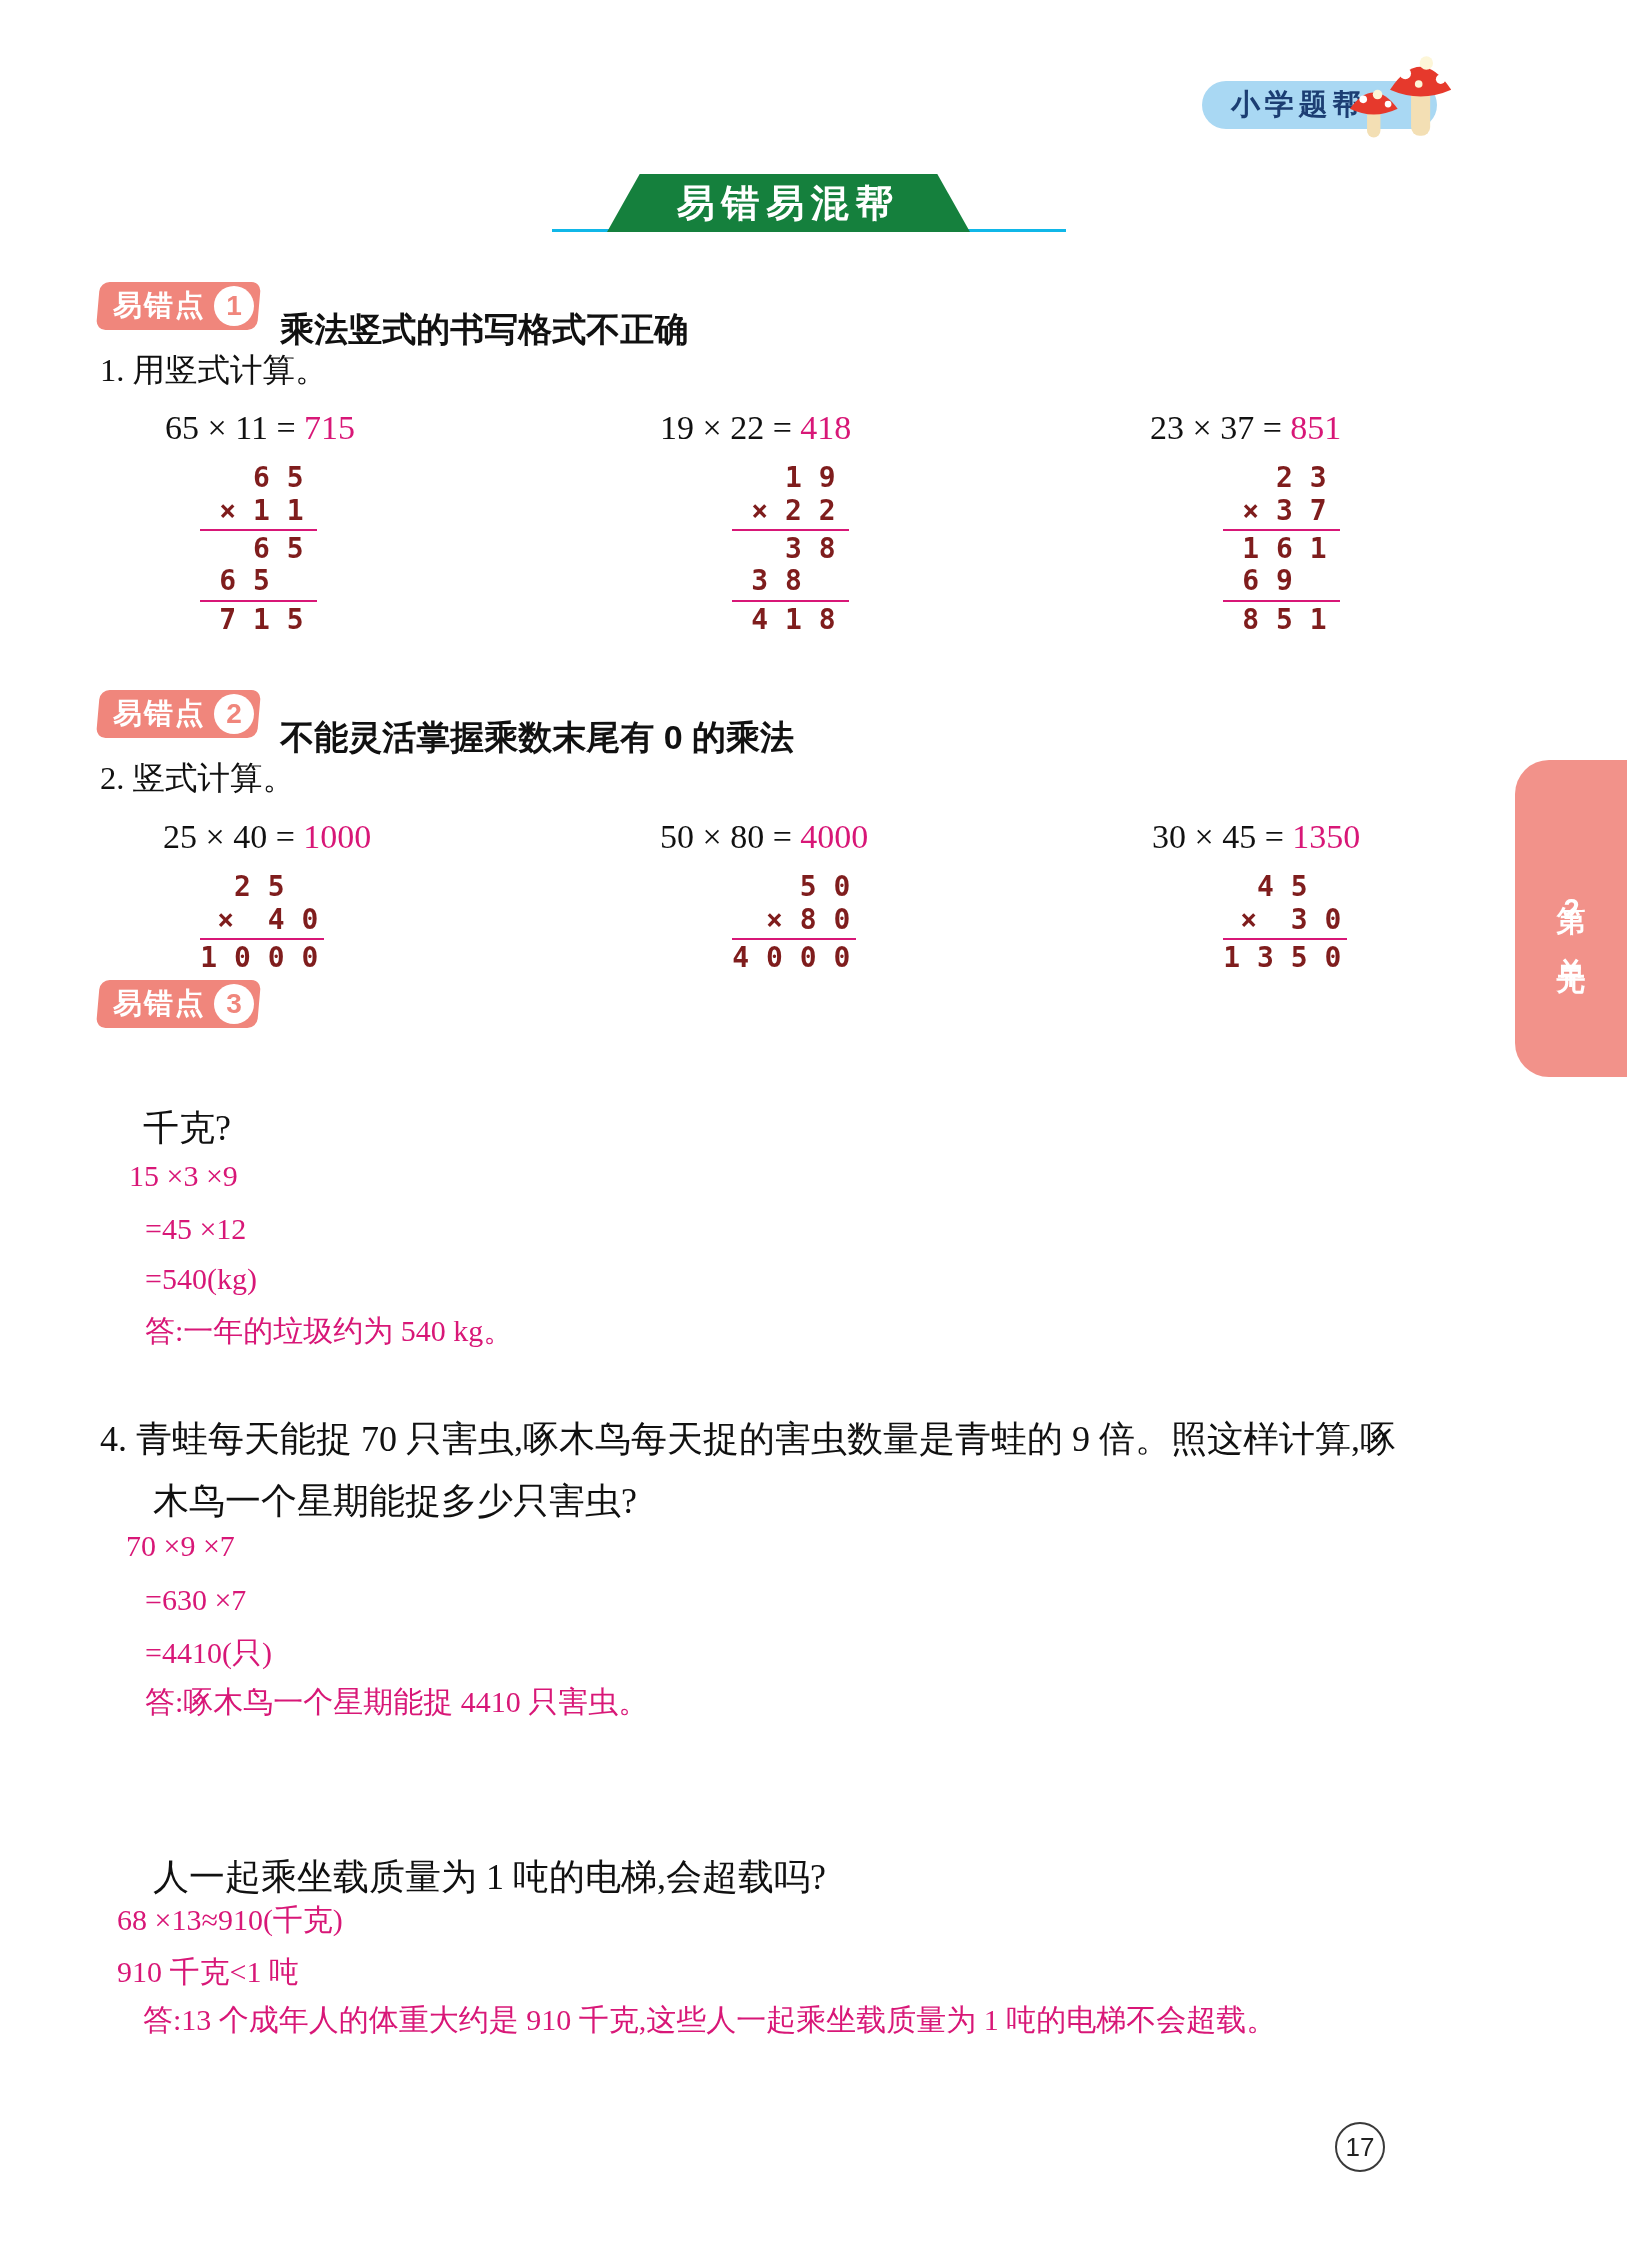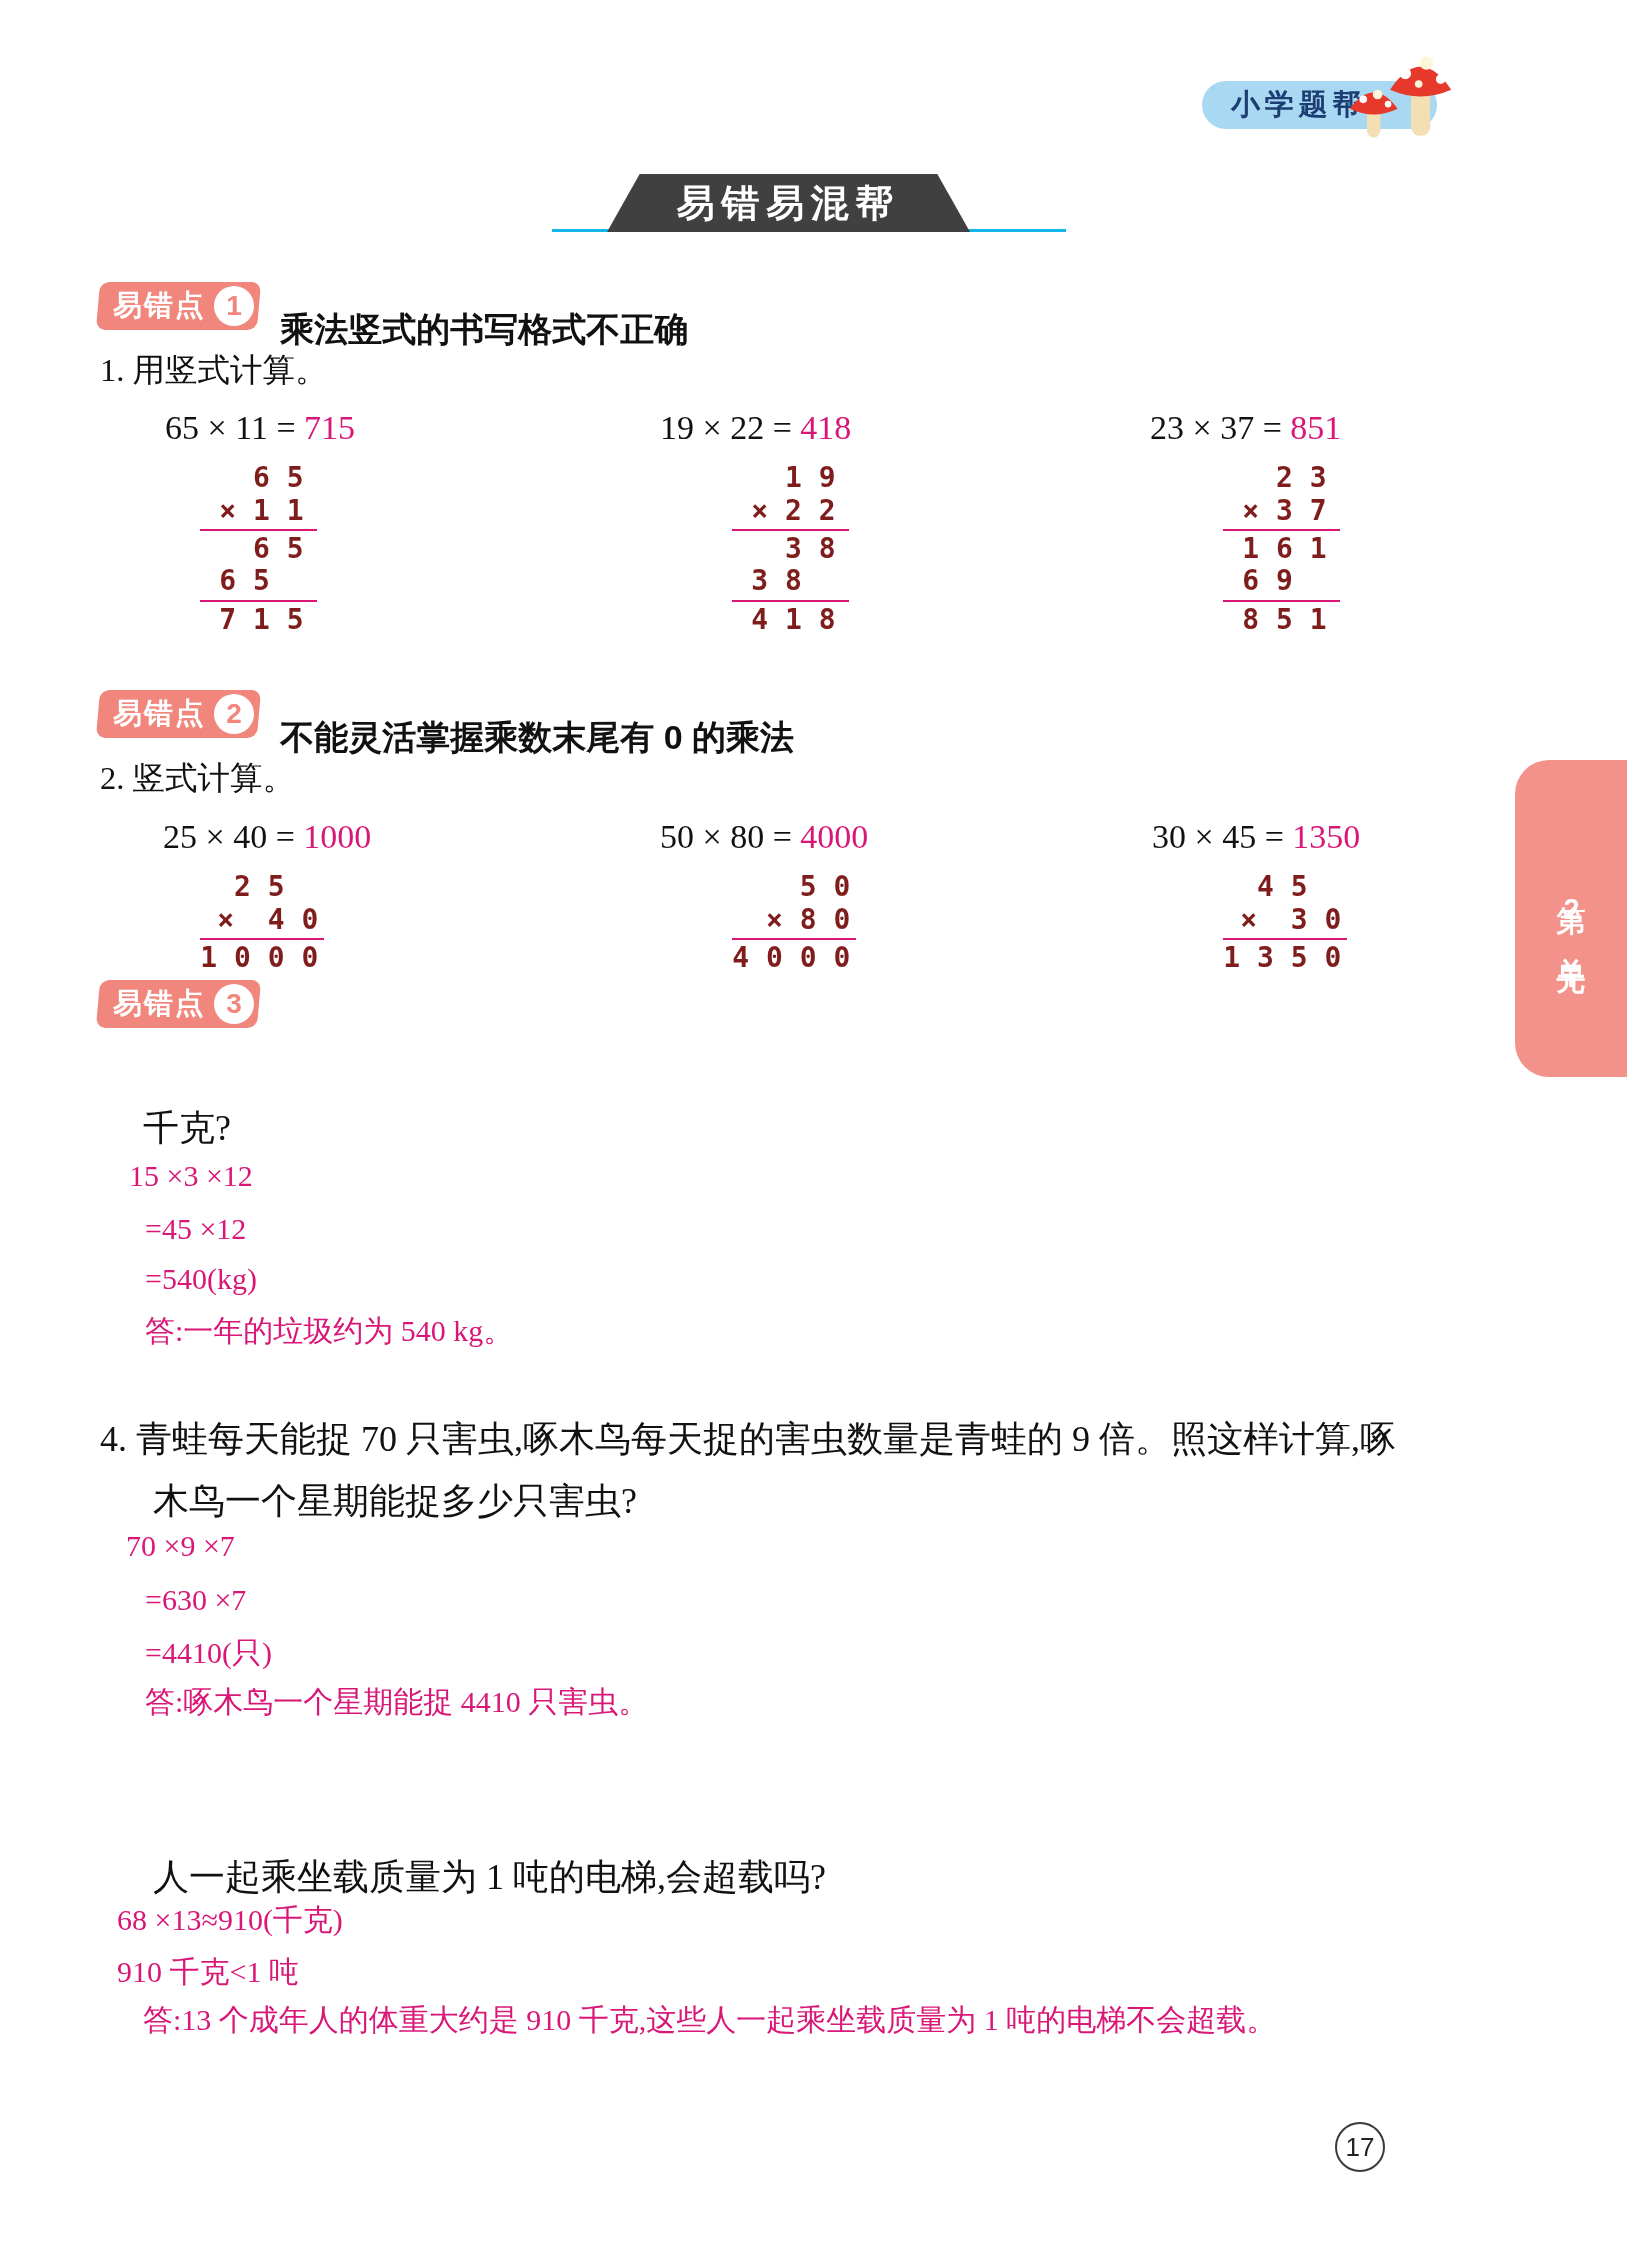--- a/index.html
+++ b/index.html
@@ -7,21 +7,21 @@
         font-family:"Liberation Serif","DejaVu Serif",serif;color:#1a1a1a;}
 
   
   .hdr-pill{position:absolute;left:1202px;top:81px;width:235px;height:48px;background:#a9d8f3;
             border-radius:24px;display:flex;align-items:center;}
   .hdr-pill span{margin-left:29px;font-family:"Liberation Sans",sans-serif;font-weight:bold;
                  font-size:29px;letter-spacing:4.8px;color:#1c3e73;}
   .mushrooms{position:absolute;left:1346px;top:48px;width:110px;height:94px;}
 
   
-  .banner{position:absolute;left:607px;top:174px;width:363px;height:58px;background:#404040;
+  .banner{position:absolute;left:607px;top:174px;width:363px;height:58px;background:#15803d;
           clip-path:polygon(9% 0,91% 0,100% 100%,0 100%);display:flex;align-items:center;justify-content:center;}
   .banner span{color:#fff;font-family:"Liberation Sans",sans-serif;font-weight:bold;
                font-size:38px;letter-spacing:6.7px;}
   .banner-line{position:absolute;left:552px;top:229px;width:514px;height:2.9px;background:#10b7e8;}
 
   
   .point{position:absolute;left:98px;display:flex;align-items:center;height:48px;}
   .point .pill{display:flex;align-items:center;background:#f0867c;border-radius:9.6px;
                padding:3.8px 5.7px 3.8px 15.3px;transform:skewX(-5deg);height:40px;}
   .point .pill .lbl{font-family:"Liberation Sans",sans-serif;font-weight:bold;font-size:29px;
@@ -186,21 +186,21 @@
   </div>
 
   <div class="point" style="top:980px;">
     <div class="pill">
       <span class="lbl">易错点</span>
       <span class="num">3</span>
     </div>
   </div>
 
   <div class="qline" style="left:143px;top:1104px;">千克?</div>
-  <div class="sol" style="left:129px;top:1159px;">15 ×3 ×12</div>
+  <div class="sol" style="left:129px;top:1159px;">15 ×3 ×9</div>
   <div class="sol" style="left:145px;top:1212px;">=45 ×12</div>
   <div class="sol" style="left:145px;top:1262px;">=540(kg)</div>
   <div class="sol" style="left:145px;top:1311px;">答:一年的垃圾约为 540 kg。</div>
 
   <div class="qline" style="left:100px;top:1415px;">4. 青蛙每天能捉 70 只害虫,啄木鸟每天捉的害虫数量是青蛙的 9 倍。照这样计算,啄</div>
   <div class="qline" style="left:153px;top:1477px;">木鸟一个星期能捉多少只害虫?</div>
   <div class="sol" style="left:126px;top:1529px;">70 ×9 ×7</div>
   <div class="sol" style="left:145px;top:1583px;">=630 ×7</div>
   <div class="sol" style="left:145px;top:1633px;">=4410(只)</div>
   <div class="sol" style="left:145px;top:1682px;">答:啄木鸟一个星期能捉 4410 只害虫。</div>

